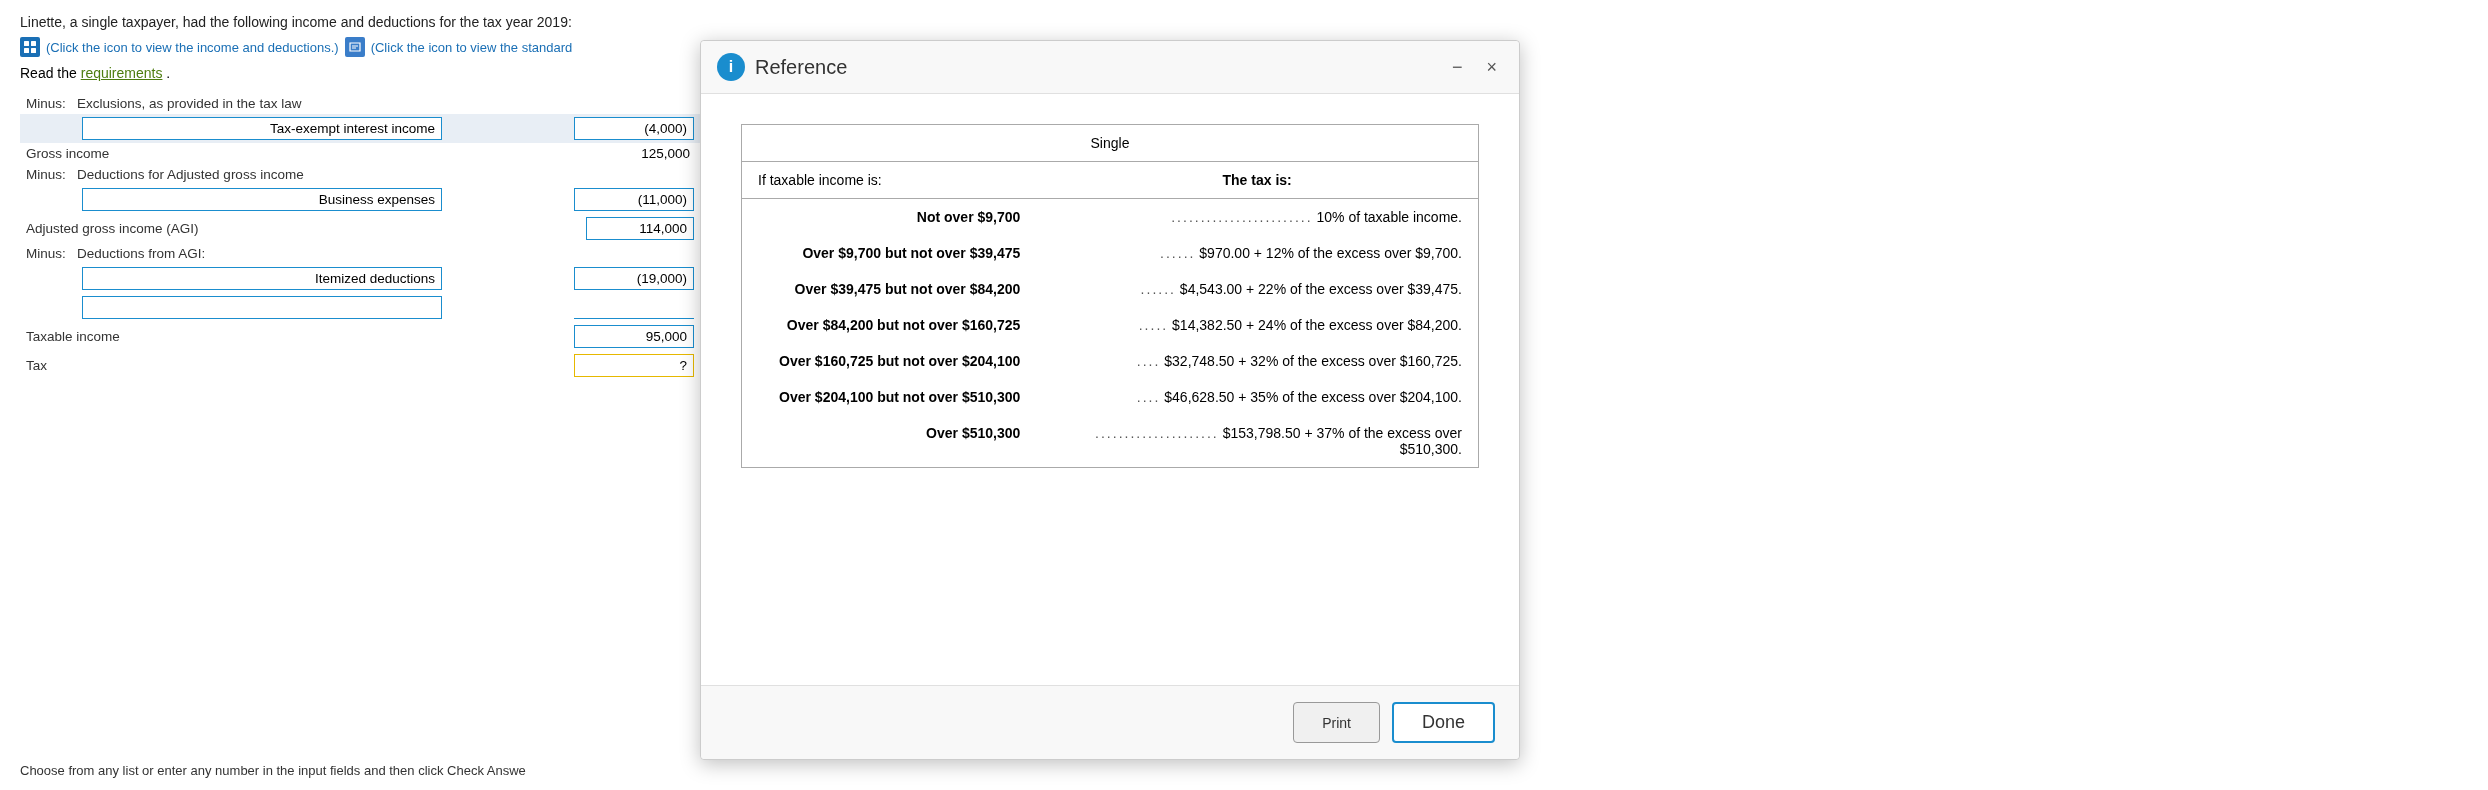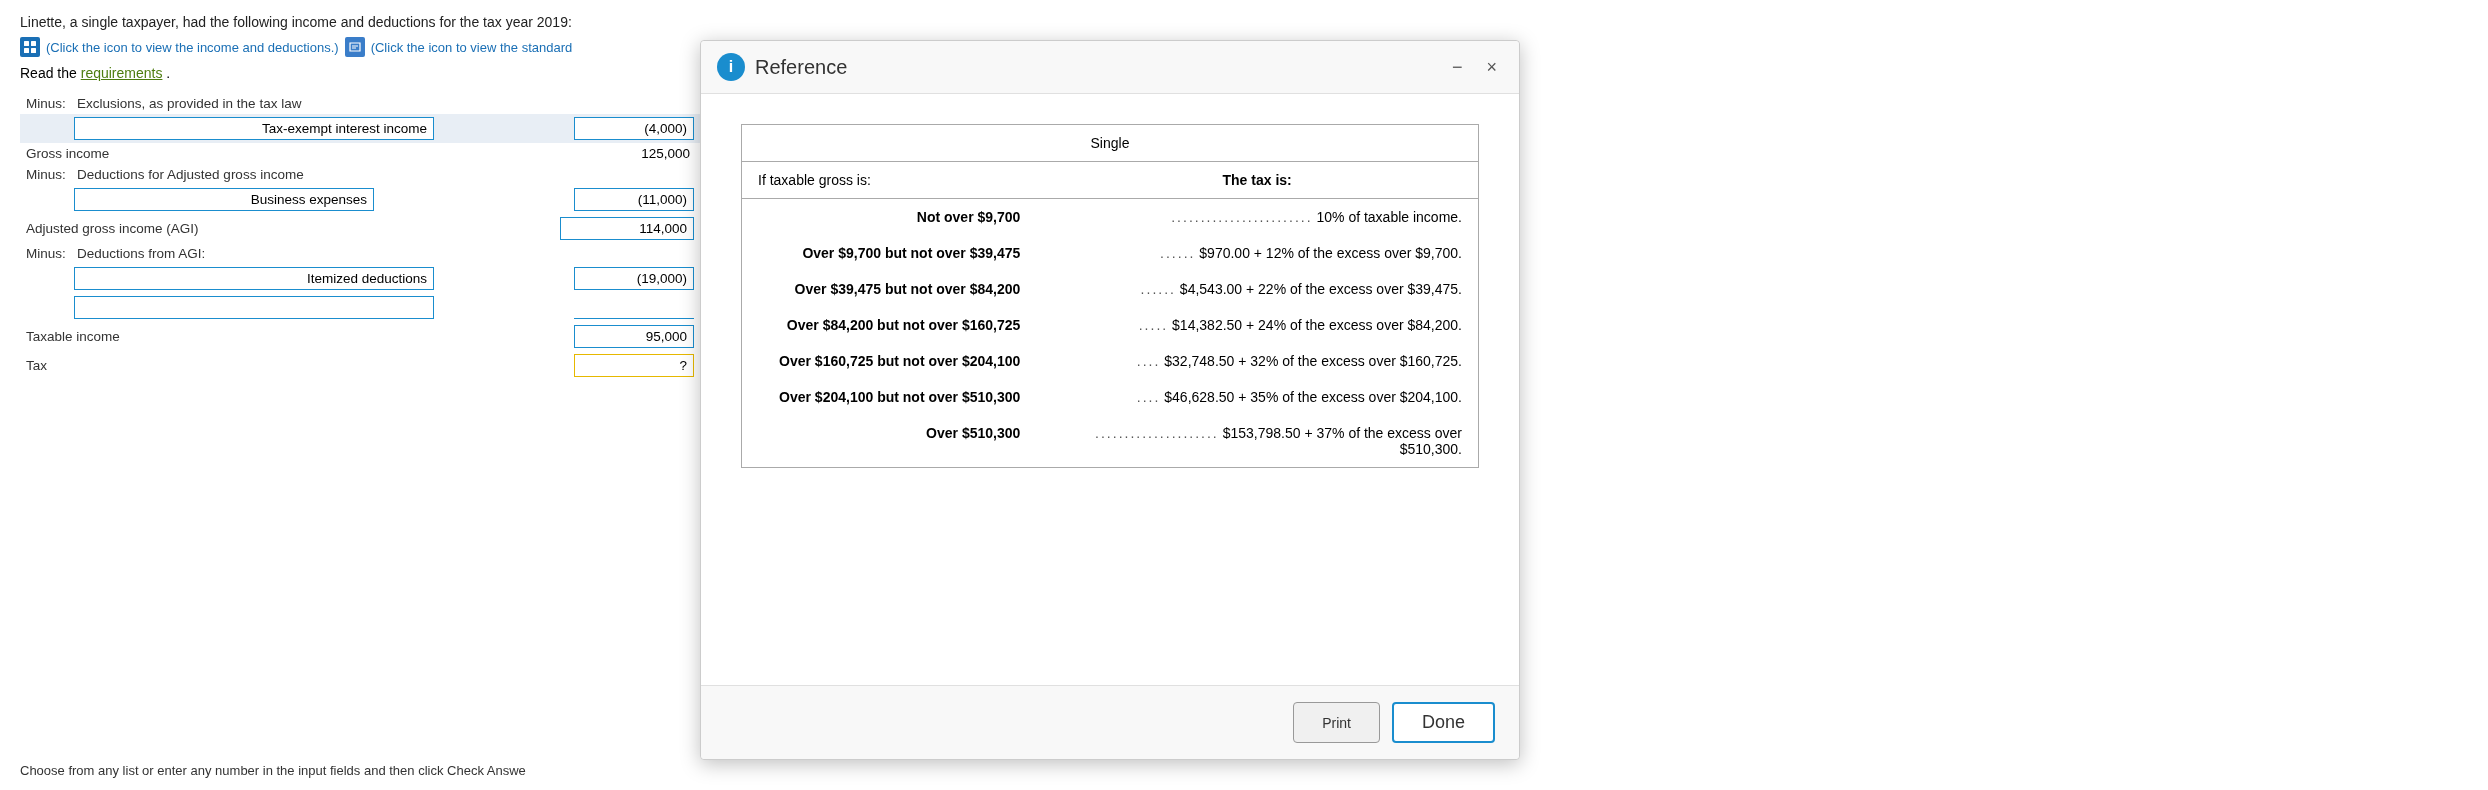--- a/index.html
+++ b/index.html
@@ -78,21 +78,21 @@
       color: #333;
       width: 60%;
     }
 
     .tax-table .value-cell {
       text-align: right;
       width: 40%;
     }
 
     .indent-row td {
-      padding-left: 30px;
+      padding-left: 38px;
     }
 
     .input-field {
       border: 1.5px solid #1a8dce;
       padding: 3px 6px;
       font-size: 13.5px;
       text-align: right;
       width: 100%;
       outline: none;
       background: #fff;
@@ -360,34 +360,34 @@
 
       <tr>
         <td class="label-cell" colspan="2">
           <span><span class="minus-label">Minus:</span>&nbsp;&nbsp;&nbsp;<span>Deductions for Adjusted gross income</span></span>
         </td>
       </tr>
 
       <tr class="indent-row">
         <td class="label-cell">
           <div class="row-label-indent">
-            <input type="text" class="input-field" style="width: 300px; display: inline-block;" value="Business expenses">
+            <input type="text" class="input-field" style="width: 360px; display: inline-block;" value="Business expenses">
           </div>
         </td>
         <td class="value-cell">
           <input type="text" class="input-field" value="(11,000)" style="width: 120px;">
         </td>
       </tr>
 
       <tr>
         <td class="label-cell">
           <span>Adjusted gross income (AGI)</span>
         </td>
         <td class="value-cell">
-          <input type="text" class="input-field" value="114,000" style="width: 134px;">
+          <input type="text" class="input-field" value="114,000" style="width: 108px;">
         </td>
       </tr>
 
       <tr>
         <td class="label-cell" colspan="2">
           <span class="minus-label"><span>Minus:</span>&nbsp;&nbsp;&nbsp;<span>Deductions from AGI:</span></span>
         </td>
       </tr>
 
       <tr class="indent-row">
@@ -445,21 +445,21 @@
     </div>
   </div>
 
   <div class="ref-body">
     <table class="tax-rate-table">
       <thead>
         <tr>
           <th colspan="2" class="single-header">Single</th>
         </tr>
         <tr>
-          <th>If taxable gross is:</th>
+          <th>If taxable income is:</th>
           <th style="font-weight:bold;">The tax is:</th>
         </tr>
       </thead>
       <tbody id="tax-rate-tbody">
       <tr>
             <td>Not over $9,700</td>
             <td><span class="dots">........................</span> 10% of taxable income.</td>
           </tr>
           <tr>
             <td>Over $9,700 but not over $39,475</td>

